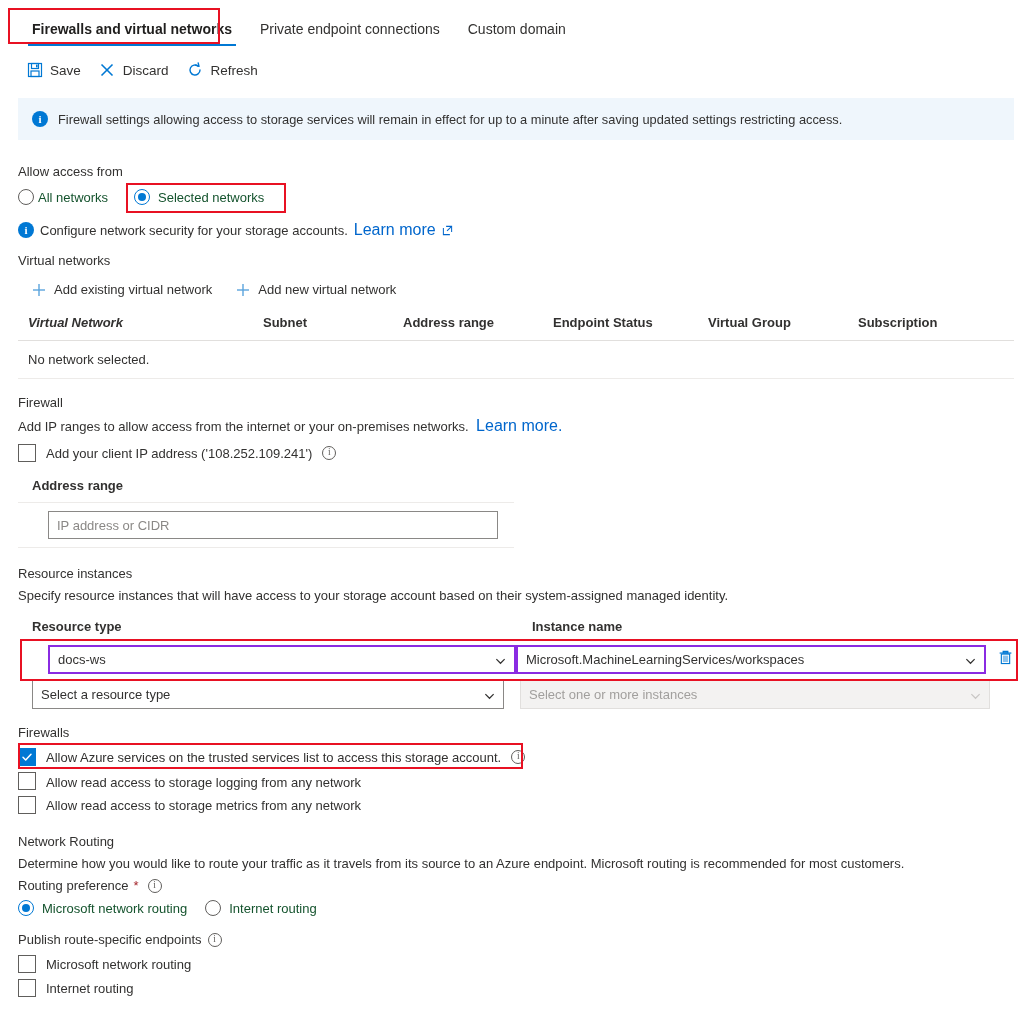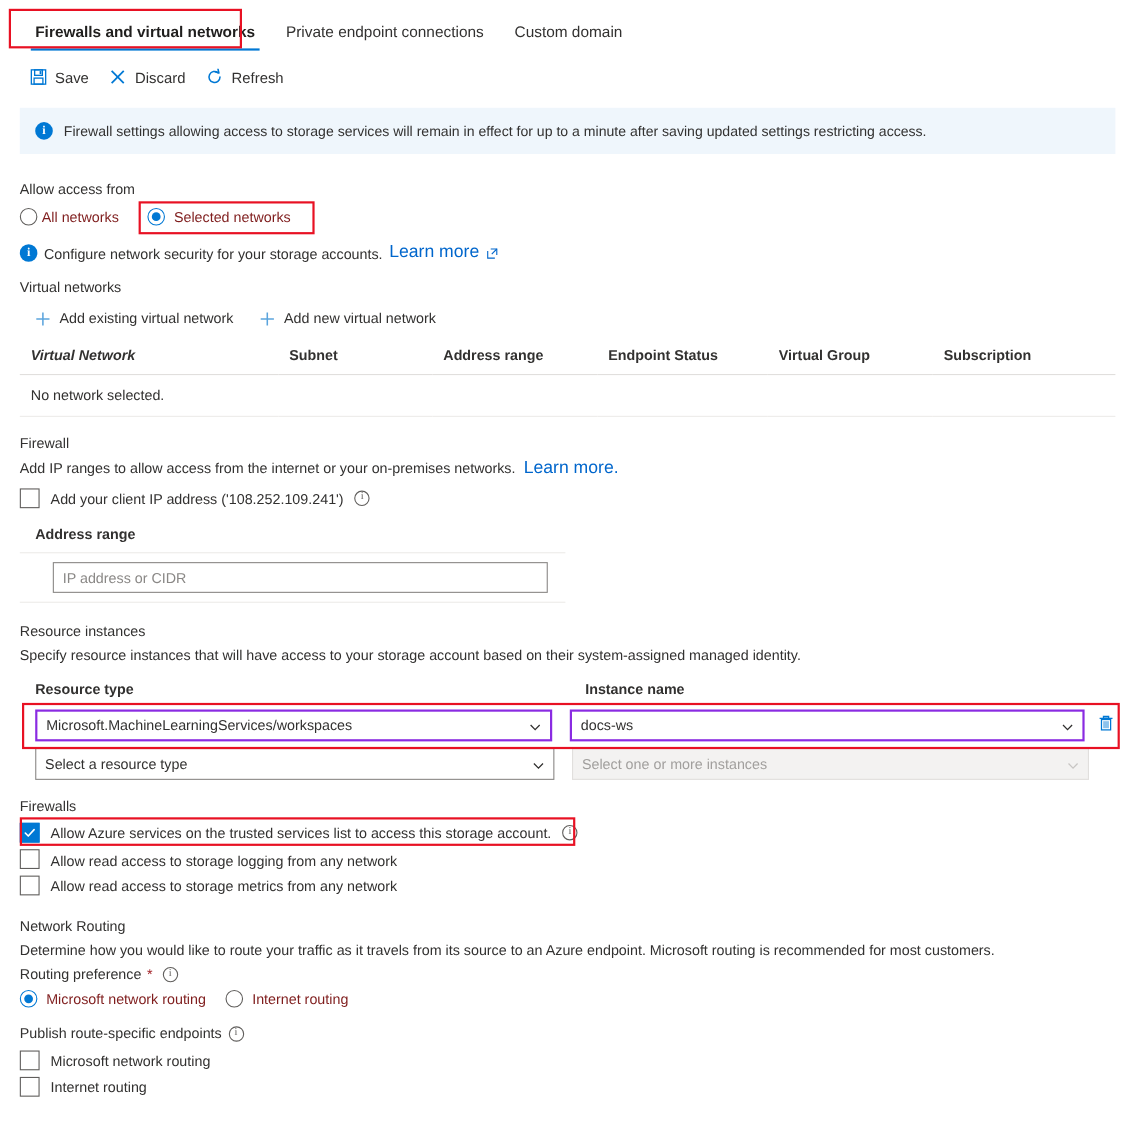--- a/index.html
+++ b/index.html
@@ -81,21 +81,21 @@
   .radio {
     width: 16px; height: 16px; border-radius: 50%;
     border: 1px solid #605e5c; background: #fff;
     display: inline-flex; align-items: center; justify-content: center;
     flex: 0 0 auto; cursor: pointer;
   }
   .radio.on { border: 1px solid #0078d4; }
   .radio.on::after {
     content: ""; width: 8px; height: 8px; border-radius: 50%; background: #0078d4;
   }
-  .radio-label { font-size: 13px; color: #7f1d1d; cursor: pointer; }
+  .radio-label { font-size: 13px; color: #14532d; cursor: pointer; }
 
   
   .cb {
     width: 18px; height: 18px; border: 1px solid #605e5c; background: #fff;
     display: inline-flex; align-items: center; justify-content: center;
     flex: 0 0 auto; cursor: pointer;
   }
   .cb.on { background: #0078d4; border-color: #0078d4; }
   .cb-label { font-size: 13px; color: #323130; cursor: pointer; }
 
@@ -298,30 +298,30 @@
       <div class="desc" style="margin-top:7px;">Specify resource instances that will have access to your storage account based on their system-assigned managed identity.</div>
 
       <div style="display:flex; margin:16px 0 0 14px;align-items:flex-end;">
         <div style="width:486px; font-size:13px; font-weight:bold;">Resource type</div>
         <div style="font-size:13px; font-weight:bold;padding-left:14px;">Instance name</div>
       </div>
 
       <div style="position:relative; margin-top:7px;">
 
         <div style="display:flex; align-items:center; gap:0; padding:4px 0 3px 14px;">
-          <div class="sel focusring" style="width:472px;">
-            <span>Microsoft.MachineLearningServices/workspaces</span>
+          <div class="sel focusring" style="width:470px; margin-left:16px;">
+            <span>docs-ws</span>
             <span class="chev">
               <svg width="11" height="11" viewBox="0 0 12 12">
                   <path d="M1.5 4 L6 8.5 L10.5 4" fill="none" stroke="#323130" stroke-width="1.3"></path>
                 </svg>
             </span>
           </div>
-          <div class="sel focusring" style="width:470px; margin-left:16px;">
-            <span>docs-ws</span>
+          <div class="sel focusring" style="width:472px;">
+            <span>Microsoft.MachineLearningServices/workspaces</span>
             <span class="chev">
               <svg width="11" height="11" viewBox="0 0 12 12">
                   <path d="M1.5 4 L6 8.5 L10.5 4" fill="none" stroke="#323130" stroke-width="1.3"></path>
                 </svg>
             </span>
           </div>
           <span style="margin-left:11px; cursor:pointer;">
             <svg width="17" height="17" viewBox="0 0 18 18">
               <path d="M6.5 2.5h5v1.6h-5z" fill="none" stroke="#0078d4" stroke-width="1.2"></path>
               <line x1="2.8" y1="4.3" x2="15.2" y2="4.3" stroke="#0078d4" stroke-width="1.3"></line>

